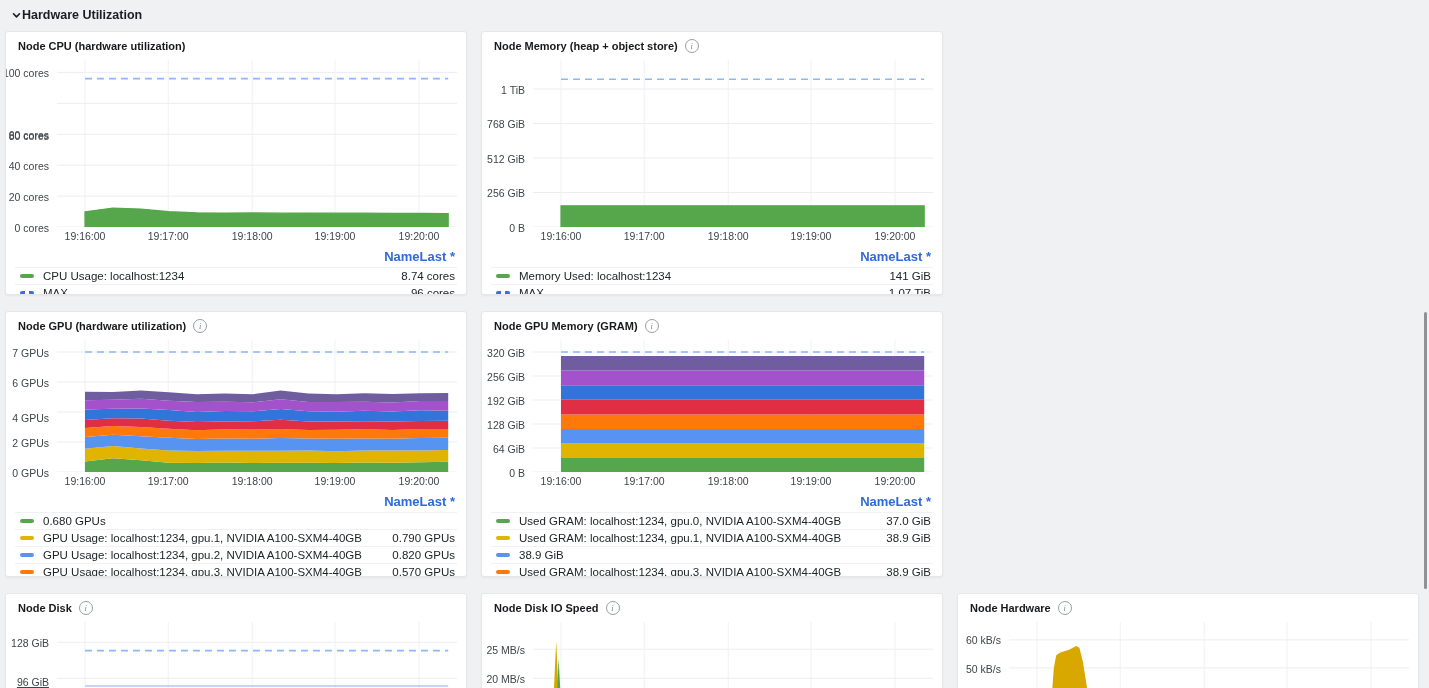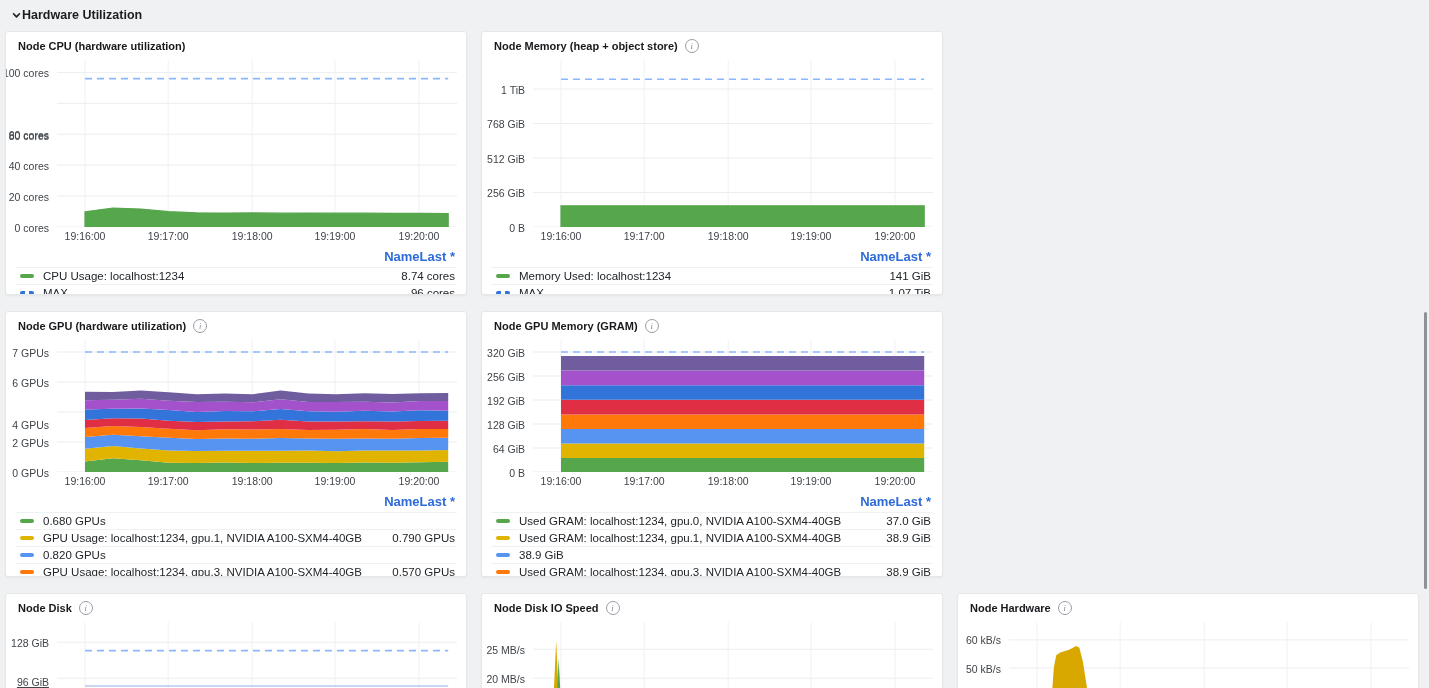--- a/index.html
+++ b/index.html
@@ -156,21 +156,21 @@
       <div class="prow">
         <div class="panel" style="height: 266px;">
           <div class="ptitle">
             <span class="ptitle-text">Node GPU (hardware utilization)</span>
             <span class="info">i</span>
           </div>
           <div class="chart-wrap" style="height: 149px;">
             <div class="yaxis">
               <div class="ytick" style="top: 6.5px;">7 GPUs</div>
               <div class="ytick" style="top: 36.5px;">6 GPUs</div>
-              <div class="ytick" style="top: 79px;">4 GPUs</div>
+              <div class="ytick" style="top: 72px;">4 GPUs</div>
               <div class="ytick" style="top: 96.5px;">2 GPUs</div>
               <div class="ytick" style="top: 126.5px;">0 GPUs</div>
             </div>
             <svg width="400" height="132" class="plot">
               <line x1="0" y1="12" x2="400" y2="12" stroke="#ebedef" stroke-width="1"></line>
               <line x1="0" y1="42" x2="400" y2="42" stroke="#ebedef" stroke-width="1"></line>
               <line x1="0" y1="72" x2="400" y2="72" stroke="#ebedef" stroke-width="1"></line>
               <line x1="0" y1="102" x2="400" y2="102" stroke="#ebedef" stroke-width="1"></line>
               <line x1="0" y1="132" x2="400" y2="132" stroke="#ebedef" stroke-width="1"></line>
               <line x1="28.0" y1="0" x2="28.0" y2="132" stroke="#eff1f3" stroke-width="1"></line>
@@ -205,20 +205,21 @@
               <span class="sw" style="background: rgb(86, 166, 75);"></span>
               <span class="val">0.680 GPUs</span>
             </div>
             <div class="lg-row">
               <span class="sw" style="background: rgb(224, 180, 0);"></span>
               <span class="lbl">GPU Usage: localhost:1234, gpu.1, NVIDIA A100-SXM4-40GB</span>
               <span class="val">0.790 GPUs</span>
             </div>
             <div class="lg-row">
               <span class="sw" style="background: rgb(87, 148, 242);"></span>
+              <span class="lbl">GPU Usage: localhost:1234, gpu.2, NVIDIA A100-SXM4-40GB</span>
               <span class="val">0.820 GPUs</span>
             </div>
             <div class="lg-row last">
               <span class="sw" style="background: rgb(255, 120, 10);"></span>
               <span class="lbl">GPU Usage: localhost:1234, gpu.3, NVIDIA A100-SXM4-40GB</span>
               <span class="val">0.570 GPUs</span>
             </div>
           </div>
         </div>
         <div class="panel" style="height: 266px;">

